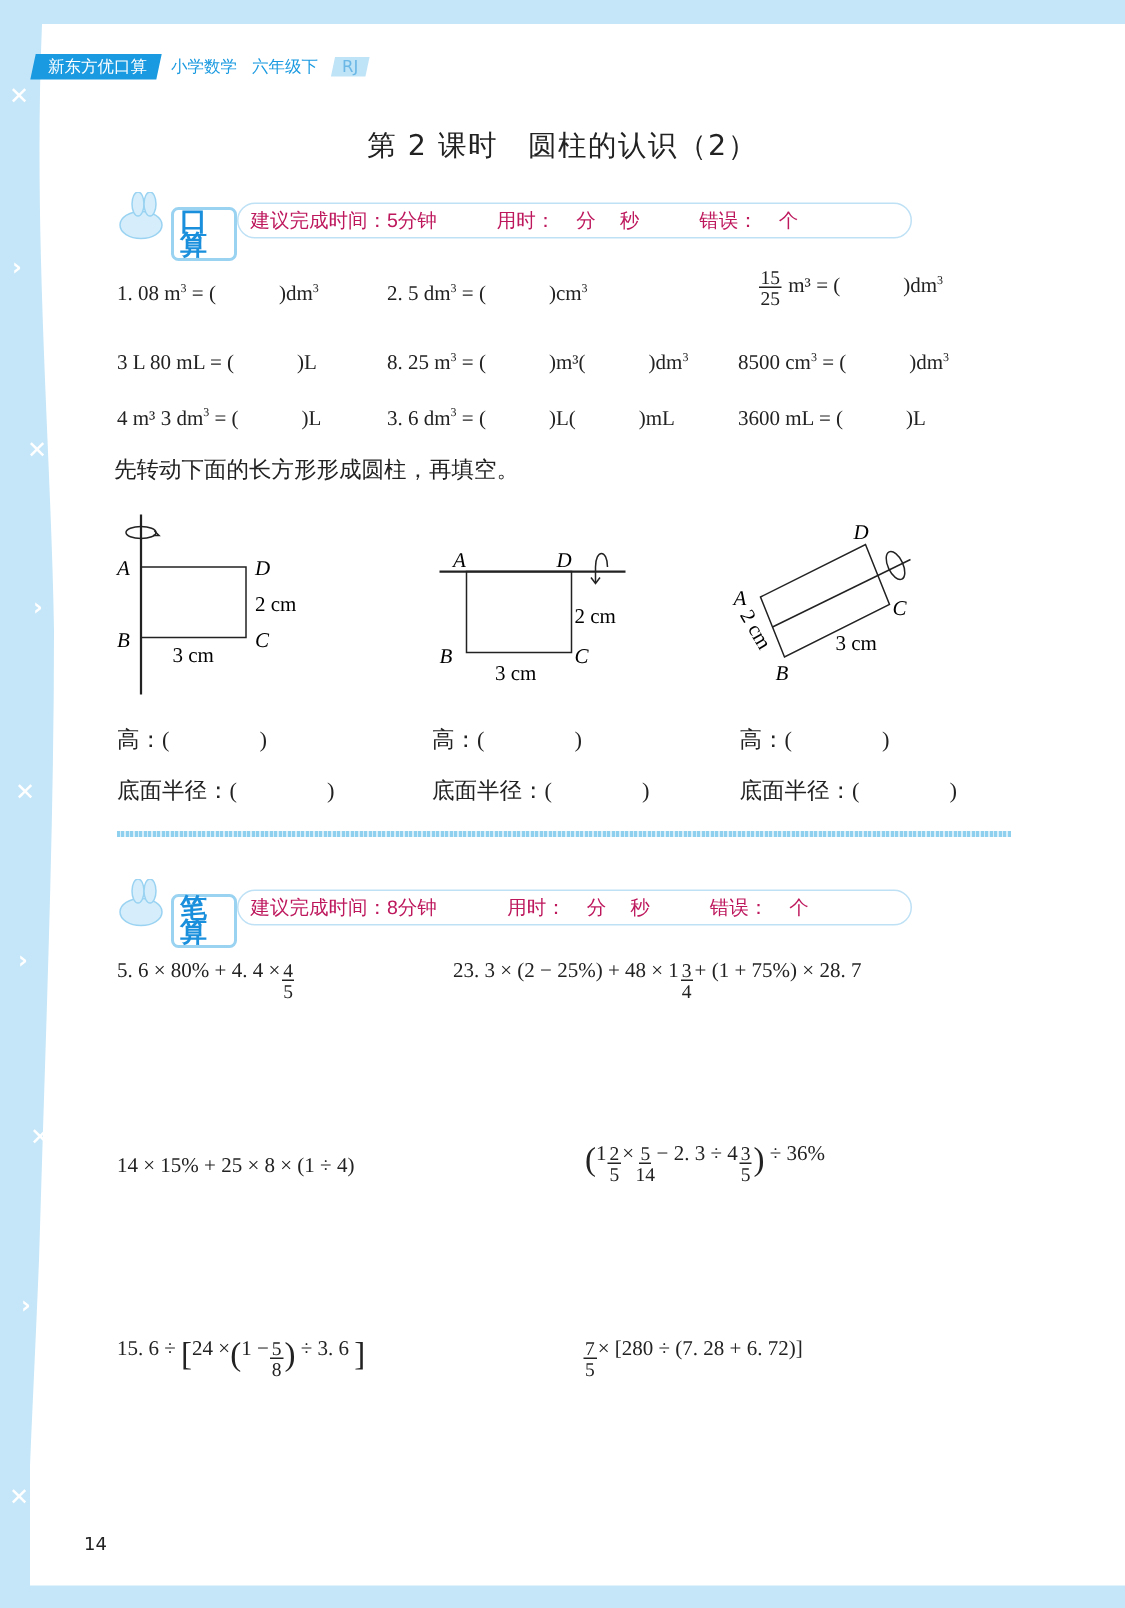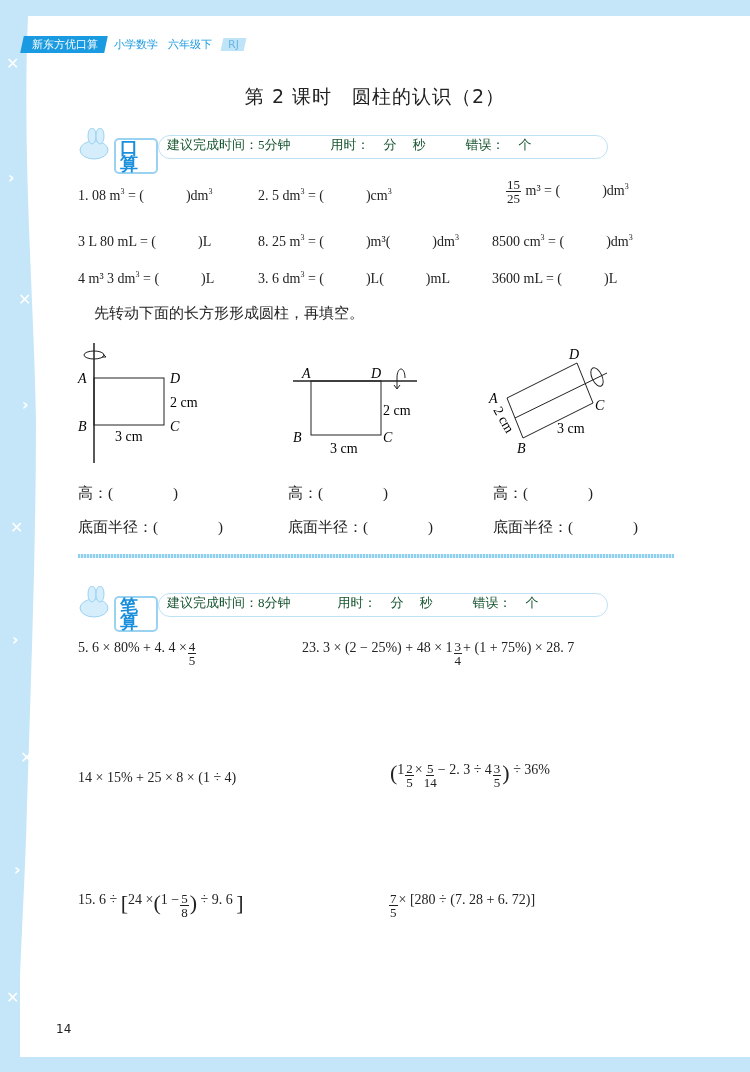--- a/index.html
+++ b/index.html
@@ -10,27 +10,27 @@
   .header{position:absolute;left:22px;top:36px;display:flex;align-items:center;font-family:"DejaVu Sans",sans-serif;font-size:11px;}
   .brand{background:#1a9ae0;color:#fff;padding:1px 8px 1px 10px;transform:skewX(-12deg);}
   .brand span{display:inline-block;transform:skewX(12deg);}
   .hdr-txt{color:#1a9ae0;margin-left:8px;}
   .rj{background:#bfe3f7;color:#6bb8e6;margin-left:10px;padding:0 6px;transform:skewX(-12deg);}
   .title{position:absolute;left:0;width:750px;top:84px;text-align:center;font-family:"DejaVu Sans",sans-serif;font-size:19px;color:#222;letter-spacing:1px;}
   .bar{position:absolute;left:78px;height:26px;display:flex;align-items:center;}
   .bar .badge{position:relative;width:80px;height:26px;}
   .bunny{position:absolute;left:0;top:-6px;width:40px;height:32px;}
   .badge-label{position:absolute;left:36px;top:4px;background:#fff;border:2px solid #9ad3f2;border-radius:5px;padding:0 4px;color:#1a8fdc;font-family:"DejaVu Sans",sans-serif;font-weight:bold;font-size:18px;line-height:16px;}
-  .pill{width:440px;height:22px;border:1px solid #bfe1f5;border-radius:12px;display:flex;align-items:flex-start;font-family:Liberation Serif, serif;font-size:13px;color:#14532d;padding-left:8px;}
+  .pill{width:440px;height:22px;border:1px solid #bfe1f5;border-radius:12px;display:flex;align-items:center;font-family:Liberation Sans, sans-serif;font-size:13px;color:#be185d;padding-left:8px;}
   .pill span{margin-right:8px;}
   .row{position:absolute;font-size:14px;white-space:nowrap;}
   sup{font-size:8px;}
   .frac{display:inline-flex;flex-direction:column;align-items:center;vertical-align:middle;font-size:13px;line-height:13px;margin:0 1px;}
   .frac .n{border-bottom:1px solid #222;padding:0 1px;}
-  .instr{position:absolute;left:94px;top:304px;font-size:15px;}
+  .instr{position:absolute;left:76px;top:304px;font-size:15px;}
   .fig{position:absolute;}
   .ans{position:absolute;font-size:15px;white-space:nowrap;}
   .dots{position:absolute;left:78px;top:554px;width:596px;height:4px;background:repeating-linear-gradient(90deg,#8fd0ef 0 2px,#d9effa 2px 3px);}
   .calc{position:absolute;font-size:14px;white-space:nowrap;display:flex;align-items:flex-start;}
   .big{font-size:22px;line-height:22px;}
   .pageno{position:absolute;left:56px;top:1022px;font-family:"DejaVu Sans",sans-serif;font-size:12px;}
 </style>
 </head>
 <body>
 
@@ -202,21 +202,21 @@
 </div>
 <div class="calc" style="left:78px;top:892px">
   <span>15. 6 ÷</span>&nbsp;<span class="big">[</span>
   <span>24 × </span><span class="big">(</span>
   <span>1 −</span>
   <span class="frac">
       <span class="n">5</span>
       <span>8</span>
     </span>
   <span class="big">)</span>&nbsp;
-  <span>÷ 9. 6</span>&nbsp;<span class="big">]</span>
+  <span>÷ 3. 6</span>&nbsp;<span class="big">]</span>
 </div>
 <div class="calc" style="left:388px;top:892px">
   <span class="frac">
       <span class="n">7</span>
       <span>5</span>
     </span>
   <span>× [280 ÷ (7. 28 + 6. 72)]</span>
 </div>
 
 <div class="pageno">14</div>

